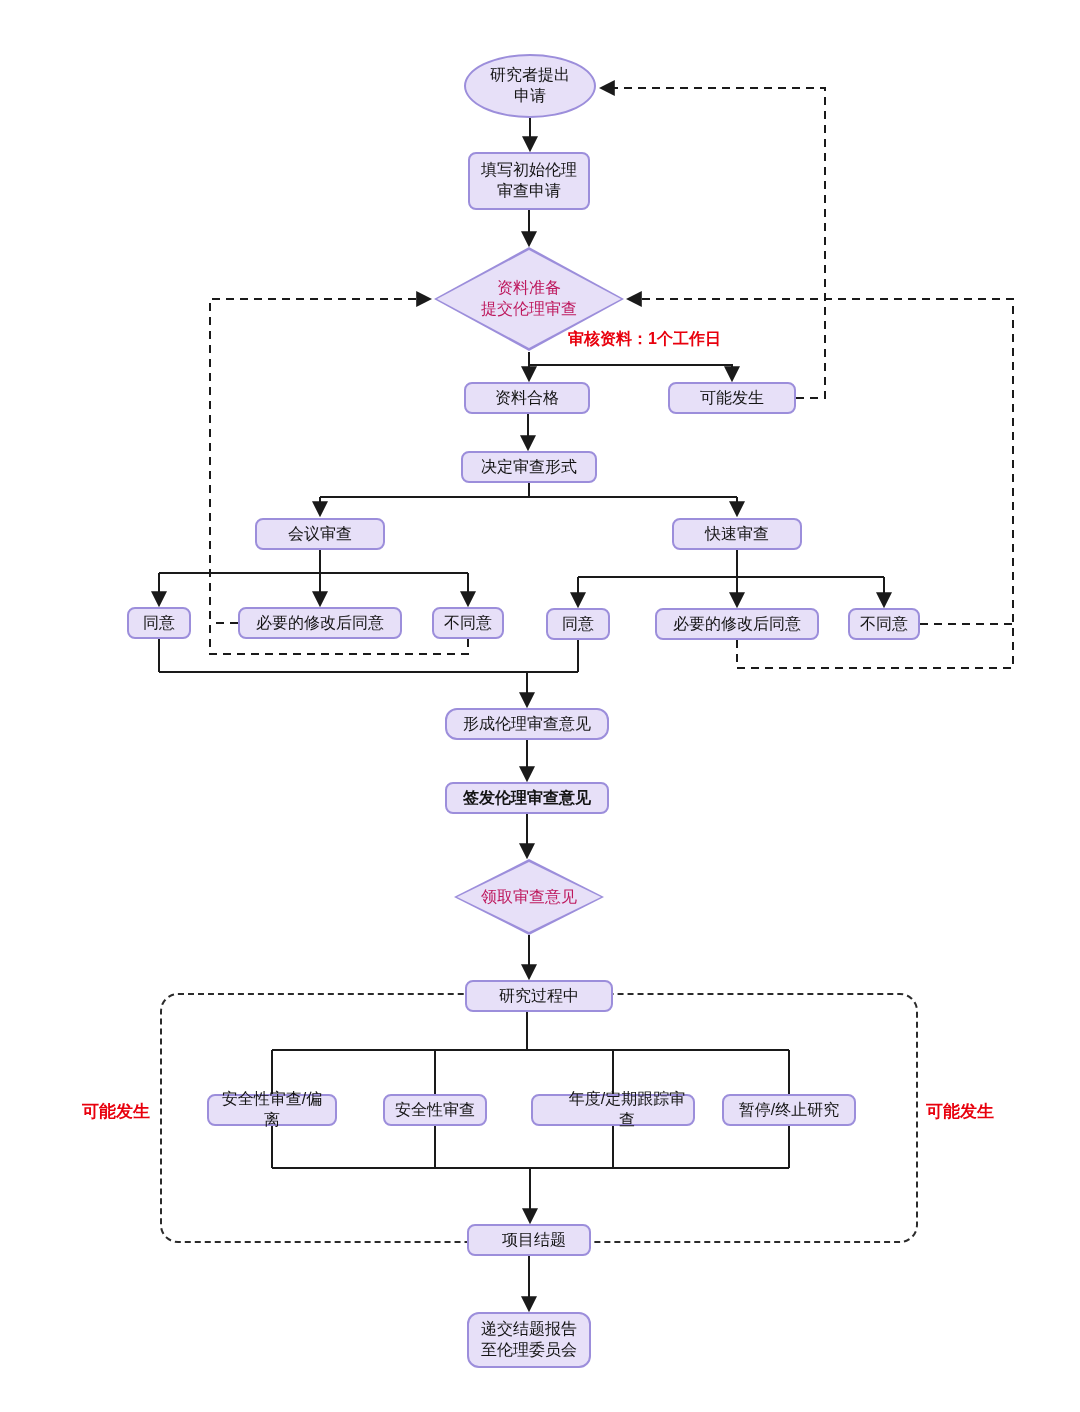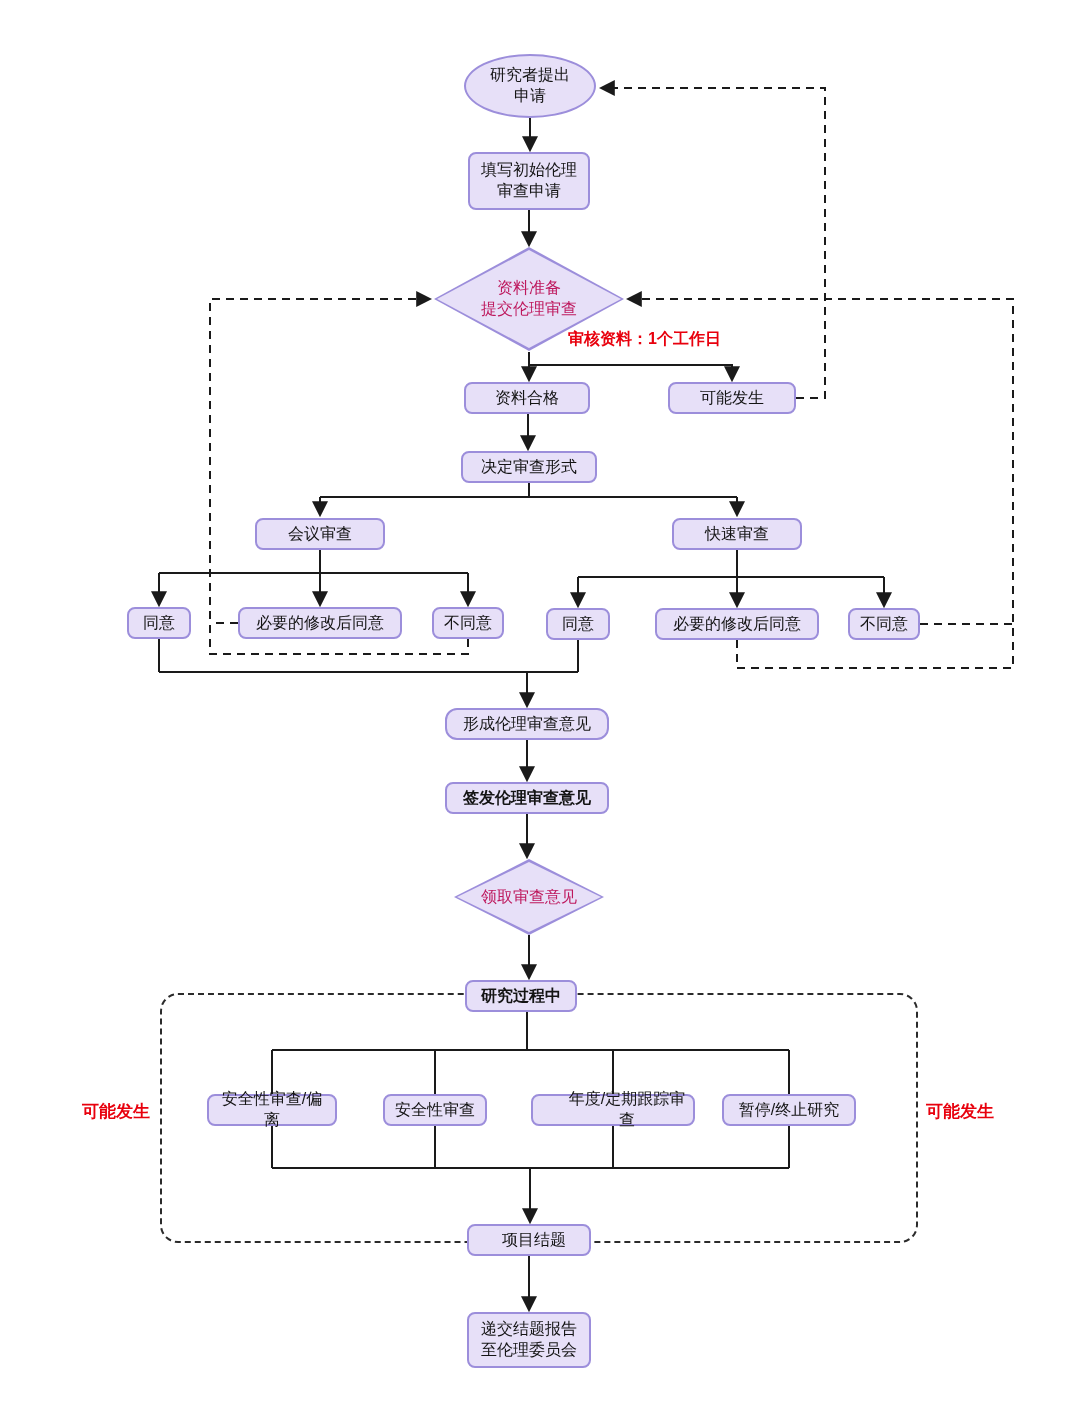--- a/index.html
+++ b/index.html
@@ -130,32 +130,32 @@
   <div class="node" style="left:445px; top:708px; width:164px; height:32px;border-radius:12px;">形成伦理审查意见</div>
 
   <div class="node" style="left:445px; top:782px; width:164px; height:32px;font-weight:bold;">签发伦理审查意见</div>
 
   <div class="diamond" style="left:454px; top:859px; width:150px; height:76px;">
     <div class="shape-outer"></div>
     <div class="shape-inner"></div>
     <div class="label">领取审查意见</div>
   </div>
 
-  <div class="node" style="left:465px; top:980px; width:112px; height:32px;font-weight:bold;">研究过程中</div>
+  <div class="node" style="left:465px; top:980px; width:148px; height:32px;">研究过程中</div>
 
   <div class="annotation" style="left:82px; top:1100px; font-size:17px;">可能发生</div>
 
   <div class="annotation" style="left:926px; top:1100px; font-size:17px;">可能发生</div>
 
   <div class="node" style="left:207px; top:1094px; width:130px; height:32px;">安全性审查/偏离</div>
 
   <div class="node" style="left:383px; top:1094px; width:104px; height:32px;">安全性审查</div>
 
   <div class="node" style="left:531px; top:1094px; width:164px; height:32px;padding-left:34px;">年度/定期跟踪审查</div>
 
   <div class="node" style="left:722px; top:1094px; width:134px; height:32px;">暂停/终止研究</div>
 
   <div class="node" style="left:467px; top:1224px; width:124px; height:32px;padding-left:16px;">项目结题</div>
 
-  <div class="node" style="left:467px; top:1312px; width:124px; height:56px;">递交结题报告
+  <div class="node" style="left:467px; top:1312px; width:124px; height:56px;border-radius:12px;">递交结题报告
 至伦理委员会</div>
 
 </div>
 
 </body></html>

